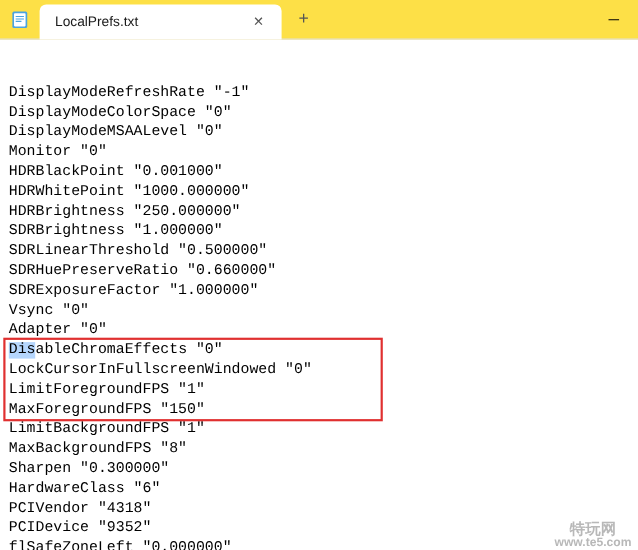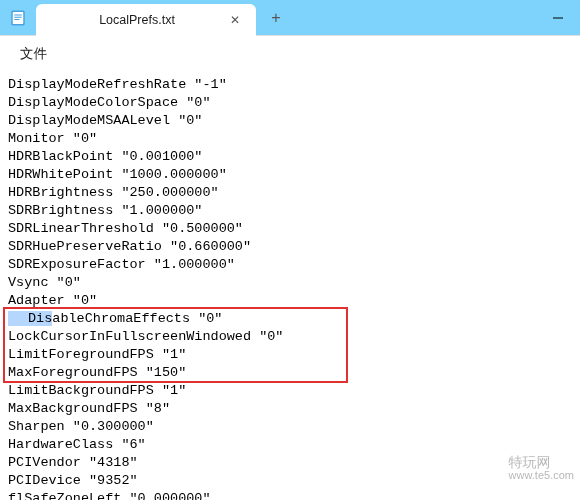--- a/index.html
+++ b/index.html
@@ -10,25 +10,24 @@
     body {
       font-family: "Segoe UI", Tahoma, sans-serif;
       background: #ffffff;
       width: 580px;
       height: 500px;
       overflow: hidden;
       position: relative;
     }
     .titlebar {
       height: 36px;
-      background: #7dd3fc;
+      background: #fde047;
       display: flex;
       align-items: stretch;
       border-bottom: 1px solid #e0e0e0;
-      text-align: center;
     }
     .app-icon {
       width: 36px;
       display: flex;
       align-items: center;
       justify-content: center;
     }
     .app-icon svg {
       width: 18px;
       height: 18px;
@@ -105,37 +104,37 @@
       line-height: 18px;
       color: #000;
       white-space: pre;
       position: relative;
     }
     .line {
       height: 18px;
     }
     .sel {
       background: #b5d6fd;
-      padding-left: 20px;
     }
     .highlight-box {
       position: absolute;
       border: 2px solid #e03030;
       pointer-events: none;
       z-index: 5;
     }
     .watermark {
       position: absolute;
       right: 6px;
-      bottom: 18px;
+      bottom: 0;
       font-size: 11px;
       color: #b8b8b8;
-      text-align: left;
+      text-align: center;
       line-height: 13px;
       font-family: Arial, sans-serif;
+      font-weight: bold;
     }
     .watermark .cn {
       font-size: 14px;
     }
   </style>
 </head>
 <body>
 
 <div class="titlebar">
   <div class="app-icon">
@@ -154,21 +153,20 @@
   <div class="new-tab">+</div>
   <div class="spacer"></div>
   <div class="window-btn">
     <svg viewBox="0 0 10 10">
         <line x1="0" y1="5" x2="10" y2="5" stroke="#000" stroke-width="1"></line>
       </svg>
   </div>
 </div>
 
 <div class="menubar">
-  <div class="menu-item">文件</div>
 </div>
 
 <div class="editor" id="editor"><div class="line">DisplayModeRefreshRate "-1"</div><div class="line">DisplayModeColorSpace "0"</div><div class="line">DisplayModeMSAALevel "0"</div><div class="line">Monitor "0"</div><div class="line">HDRBlackPoint "0.001000"</div><div class="line">HDRWhitePoint "1000.000000"</div><div class="line">HDRBrightness "250.000000"</div><div class="line">SDRBrightness "1.000000"</div><div class="line">SDRLinearThreshold "0.500000"</div><div class="line">SDRHuePreserveRatio "0.660000"</div><div class="line">SDRExposureFactor "1.000000"</div><div class="line">Vsync "0"</div><div class="line">Adapter "0"</div><div class="line"><span class="sel">Dis</span>ableChromaEffects "0"</div><div class="line">LockCursorInFullscreenWindowed "0"</div><div class="line">LimitForegroundFPS "1"</div><div class="line">MaxForegroundFPS "150"</div><div class="line">LimitBackgroundFPS "1"</div><div class="line">MaxBackgroundFPS "8"</div><div class="line">Sharpen "0.300000"</div><div class="line">HardwareClass "6"</div><div class="line">PCIVendor "4318"</div><div class="line">PCIDevice "9352"</div><div class="line">flSafeZoneLeft "0.000000"</div><div class="highlight-box" style="top: 235px; left: 3px; width: 345px; height: 76px;"></div></div>
 
 <div class="watermark">
   <div class="cn">特玩网</div>
   <div>www.te5.com</div>
 </div>
 
 </body></html>

